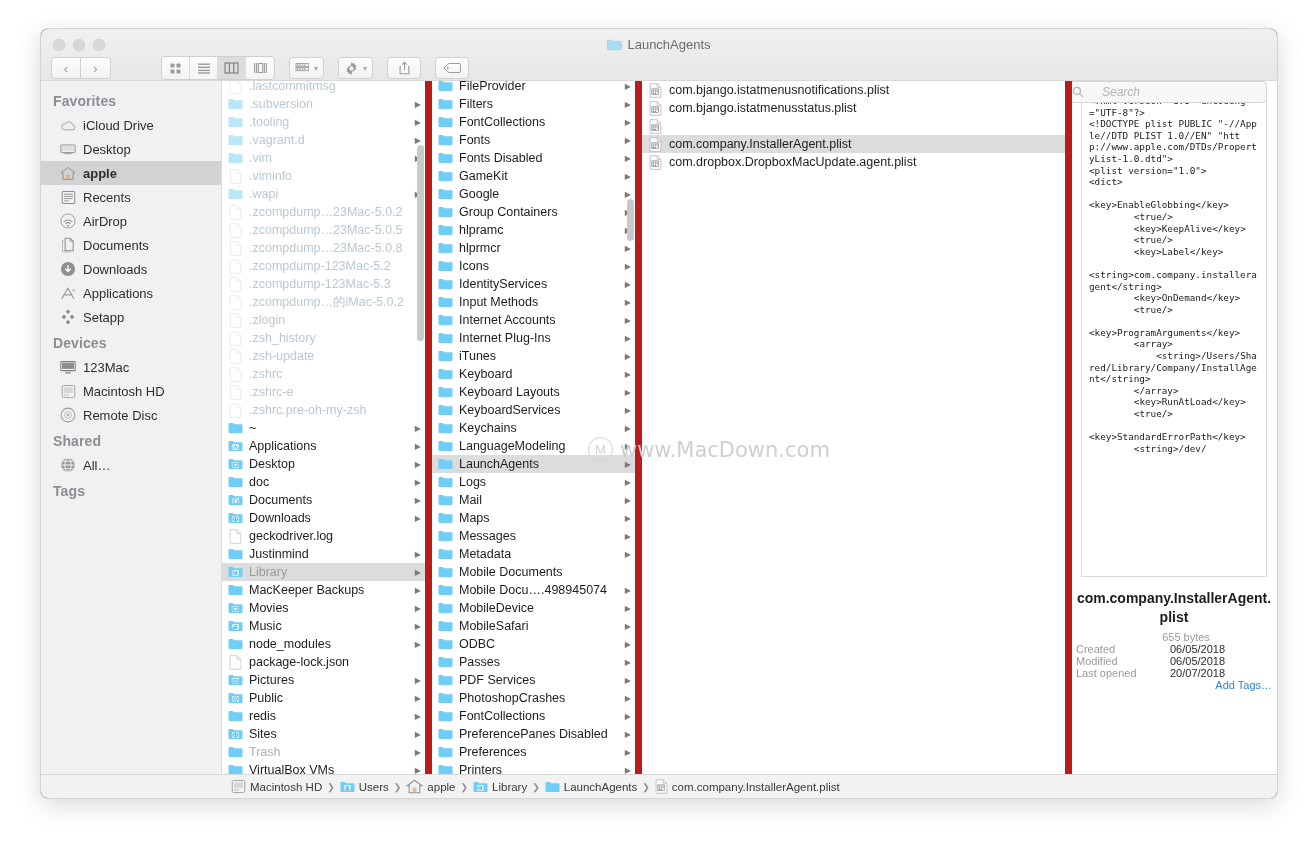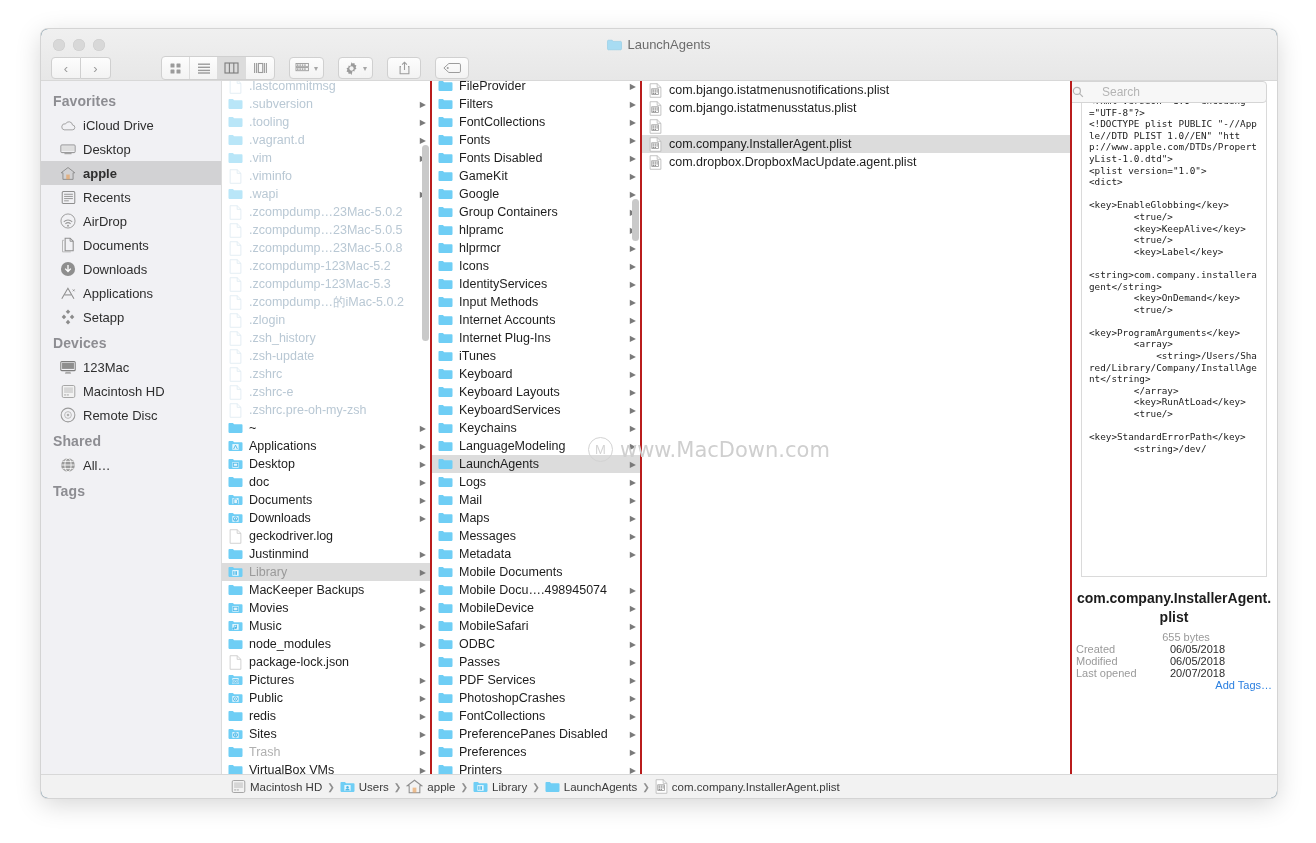--- a/index.html
+++ b/index.html
@@ -71,21 +71,21 @@
   .single {
     margin-left: 14px; width: 34px; height: 22px;
     border: 1px solid #d0d0d0; border-radius: 4px;
     background: linear-gradient(to bottom,#fdfdfd,#f3f3f3);
     display: flex; align-items: center; justify-content: center; color: #9b9b9b;
   }
   #search {
     position: absolute; right: 10px; top: 26px;
     width: 322px; height: 22px;
     border: 1px solid #d5d5d5; border-radius: 4px; background: #f7f7f7;
-    display: flex; align-items: center; justify-content: center; gap: 18px;
+    display: flex; align-items: center; justify-content: center; gap: 18px; font-style: italic;
   }
   #search .ph { font-size: 12px; color: #b4b4b4; }
   .rightgrp { position: absolute; right: 344px; top: 26px; display: flex; gap: 12px; }
   
   #body { flex: 1; display: flex; min-height: 0; }
   
   #sidebar {
     width: 181px; flex: 0 0 181px;
     background: #f1f1f4;
     border-right: 1px solid #dcdcdc;
@@ -100,21 +100,21 @@
   .sb-item {
     height: 24px; display: flex; align-items: center; gap: 7px;
     padding-left: 19px; color: #2e2e2e;
   }
   .sb-item.sel { background: #d2d2d4; font-weight: bold; }
   .sb-item .ic { width: 16px; height: 16px; flex: 0 0 16px; display: flex; align-items: center; justify-content: center; }
   
   #columns { flex: 1; display: flex; min-width: 0; position: relative; background:#fff; }
   .col {
     width: 210px; flex: 0 0 210px;
-    border-right: 2px solid #b91c1c;
+    border-right: 7px solid #b91c1c;
     position: relative; overflow: hidden;
   }
   .col.wide { width: 430px; flex: 0 0 430px; }
   .rows { position: absolute; left: 0; right: 0; }
   .row {
     height: 18px; display: flex; align-items: center;
     font-size: 12.5px; color: #1d1d1d;
     padding-left: 6px; padding-right: 4px;
   }
   .row .fic { width: 15px; height: 15px; flex: 0 0 15px; margin-right: 6px; display: flex; align-items: center; justify-content: center; }

